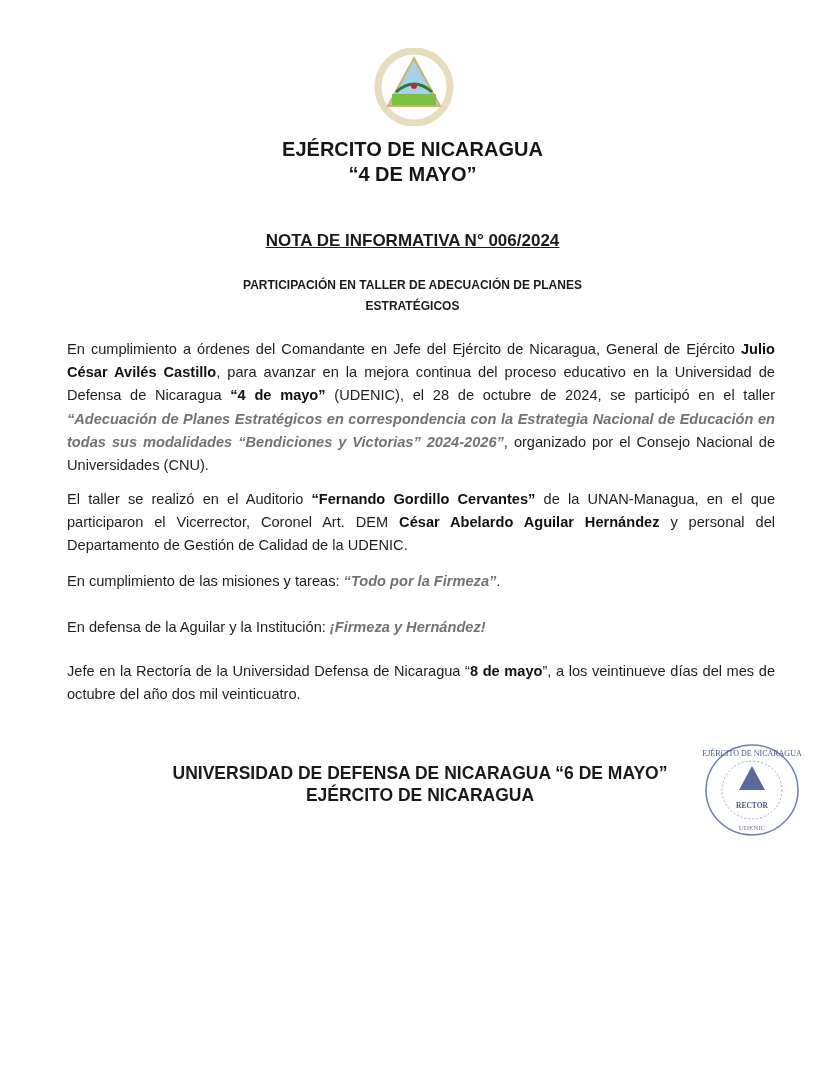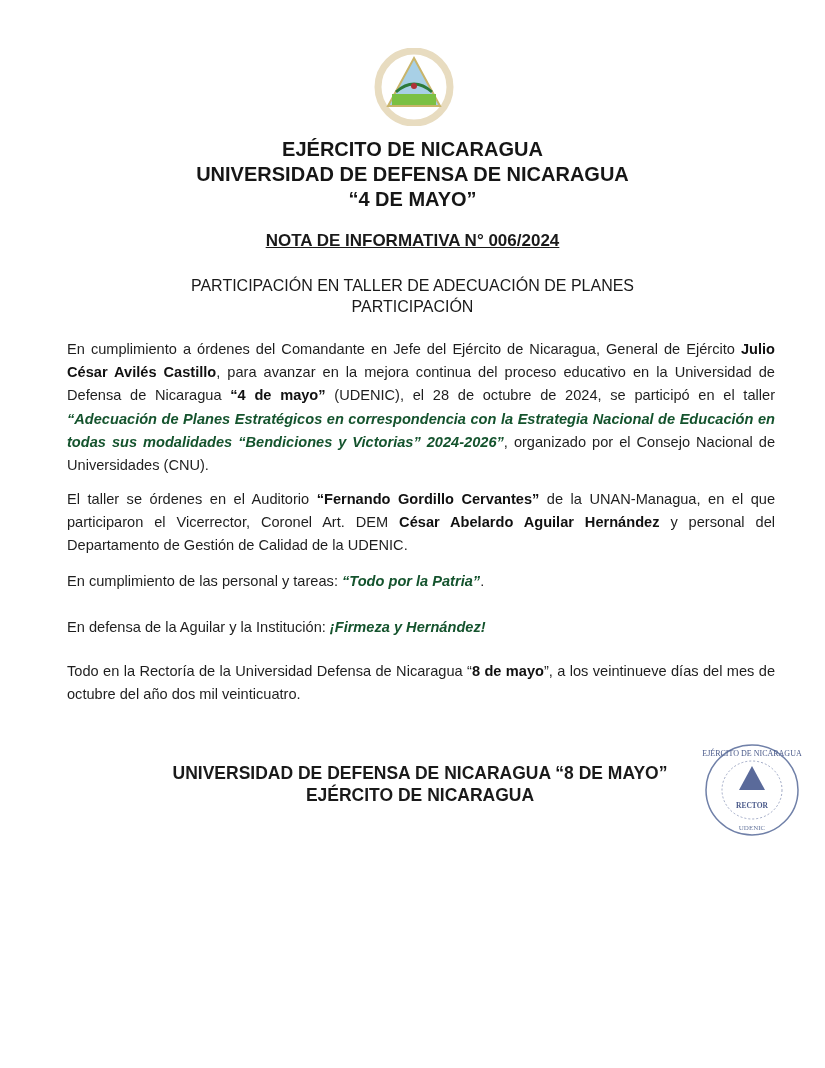--- a/index.html
+++ b/index.html
@@ -5,83 +5,82 @@
   html, body { margin: 0; padding: 0; background: #ffffff; }
   body { width: 825px; height: 1068px; position: relative; overflow: hidden;
          font-family: "Liberation Sans", sans-serif; color: #1a1a1a; }
   .crest { position: absolute; left: 368px; top: 48px; width: 92px; height: 78px; }
   .hdr { position: absolute; left: 0; width: 825px; text-align: center; font-weight: bold;
          font-size: 20px; line-height: 25px; color: #161616; }
   .h1 { top: 137px; }
   .note-title { position: absolute; top: 231px; left: 0; width: 825px; text-align: center;
                 font-weight: bold; font-size: 17px; text-decoration: underline; }
   .subject { position: absolute; top: 275px; left: 0; width: 825px; text-align: center;
-             font-weight: normal; font-size: 16px; line-height: 21px; }
+             font-weight: bold; font-size: 12px; line-height: 21px; }
   .body { position: absolute; left: 67px; width: 708px; font-size: 14.6px; line-height: 23.2px;
           text-align: justify; color: #1e1e1e; }
   .p1 { top: 338px; }
   .p2 { top: 488px; }
   .p3 { top: 570px; }
   .p4 { top: 616px; }
   .p5 { top: 660px; }
   .body p { margin: 0; }
   b, strong { font-weight: bold; color: #111; }
-  .bi { font-weight: bold; font-style: italic; color: #14532d; }
+  .bi { font-weight: bold; font-style: italic; color: #737373; }
   .footer { position: absolute; top: 762px; left: 140px; width: 560px; text-align: center;
             font-weight: bold; font-size: 17.5px; line-height: 22px; }
   .stamp { position: absolute; left: 702px; top: 742px; width: 100px; height: 96px; }
 </style>
 </head>
 <body>
 
 <div class="crest">
   <svg width="92" height="78" viewBox="0 0 92 78">
     <circle cx="46" cy="39" r="36" fill="none" stroke="#e8dcc0" stroke-width="7"></circle>
     <polygon points="46,10 72,58 20,58" fill="#a8d0e6" stroke="#c9b46a" stroke-width="2"></polygon>
     <path d="M28 44 Q46 28 64 44" fill="none" stroke="#2d7a3a" stroke-width="3"></path>
     <rect x="24" y="46" width="44" height="11" fill="#7bc043"></rect>
     <circle cx="46" cy="38" r="3" fill="#b0303a"></circle>
   </svg>
 </div>
 
 <div class="hdr h1">
   <div>EJÉRCITO DE NICARAGUA</div>
-  <div>UNIVERSIDAD DE DEFENSA DE NICARAGUA</div>
   <div>“4 DE MAYO”</div>
 </div>
 
 <div class="note-title">NOTA DE INFORMATIVA N° 006/2024</div>
 
 <div class="subject">
   <div>PARTICIPACIÓN EN TALLER DE ADECUACIÓN DE PLANES</div>
-  <div>PARTICIPACIÓN</div>
+  <div>ESTRATÉGICOS</div>
 </div>
 
 <div class="body p1">
     <p><span>En cumplimiento a órdenes del Comandante en Jefe del Ejército de Nicaragua, General de Ejército </span><b>Julio César Avilés Castillo</b><span>, para avanzar en la mejora continua del proceso educativo en la Universidad de Defensa de Nicaragua </span><b>“4 de mayo”</b><span> (UDENIC), el 28 de octubre de 2024, se participó en el taller </span><span class="bi">“Adecuación de Planes Estratégicos en correspondencia con la Estrategia Nacional de Educación en todas sus modalidades “Bendiciones y Victorias” 2024-2026”</span><span>, organizado por el Consejo Nacional de Universidades (CNU).</span></p>
   </div>
 
 <div class="body p2">
-    <p><span>El taller se órdenes en el Auditorio </span><b>“Fernando Gordillo Cervantes”</b><span> de la UNAN-Managua, en el que participaron el Vicerrector, Coronel Art. DEM </span><b>César Abelardo Aguilar Hernández</b><span> y personal del Departamento de Gestión de Calidad de la UDENIC.</span></p>
+    <p><span>El taller se realizó en el Auditorio </span><b>“Fernando Gordillo Cervantes”</b><span> de la UNAN-Managua, en el que participaron el Vicerrector, Coronel Art. DEM </span><b>César Abelardo Aguilar Hernández</b><span> y personal del Departamento de Gestión de Calidad de la UDENIC.</span></p>
   </div>
 
 <div class="body p3">
-    <p><span>En cumplimiento de las personal y tareas: </span><span class="bi">“Todo por la Patria”</span><span>.</span></p>
+    <p><span>En cumplimiento de las misiones y tareas: </span><span class="bi">“Todo por la Firmeza”</span><span>.</span></p>
   </div>
 
 <div class="body p4">
     <p><span>En defensa de la Aguilar y la Institución: </span><span class="bi">¡Firmeza y Hernández!</span></p>
   </div>
 
 <div class="body p5">
-    <p><span>Todo en la Rectoría de la Universidad Defensa de Nicaragua “</span><b>8 de mayo</b><span>”, a los veintinueve días del mes de octubre del año dos mil veinticuatro.</span></p>
+    <p><span>Jefe en la Rectoría de la Universidad Defensa de Nicaragua “</span><b>8 de mayo</b><span>”, a los veintinueve días del mes de octubre del año dos mil veinticuatro.</span></p>
   </div>
 
 <div class="footer">
-  <div>UNIVERSIDAD DE DEFENSA DE NICARAGUA “8 DE MAYO”</div>
+  <div>UNIVERSIDAD DE DEFENSA DE NICARAGUA “6 DE MAYO”</div>
   <div>EJÉRCITO DE NICARAGUA</div>
 </div>
 
 <div class="stamp">
   <svg width="100" height="96" viewBox="0 0 100 96">
     <ellipse cx="50" cy="48" rx="46" ry="45" fill="none" stroke="#7080a8" stroke-width="1.5"></ellipse>
     <ellipse cx="50" cy="48" rx="30" ry="29" fill="none" stroke="#8a96b8" stroke-width="0.8" stroke-dasharray="2 2"></ellipse>
     <polygon points="50,24 63,48 37,48" fill="#5a6a9a"></polygon>
     <text x="50" y="66" font-family="Liberation Serif, serif" font-size="7.5" fill="#4a5a8a" text-anchor="middle" font-weight="bold">RECTOR</text>
     <text x="50" y="88" font-family="Liberation Serif, serif" font-size="7" fill="#6a7aa0" text-anchor="middle">UDENIC</text>

